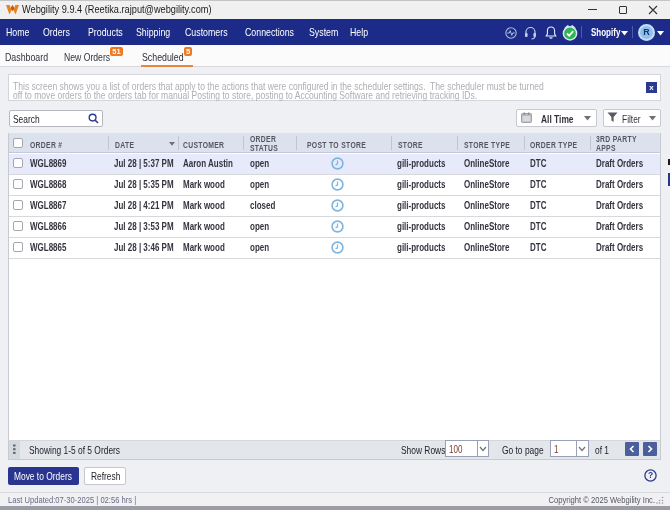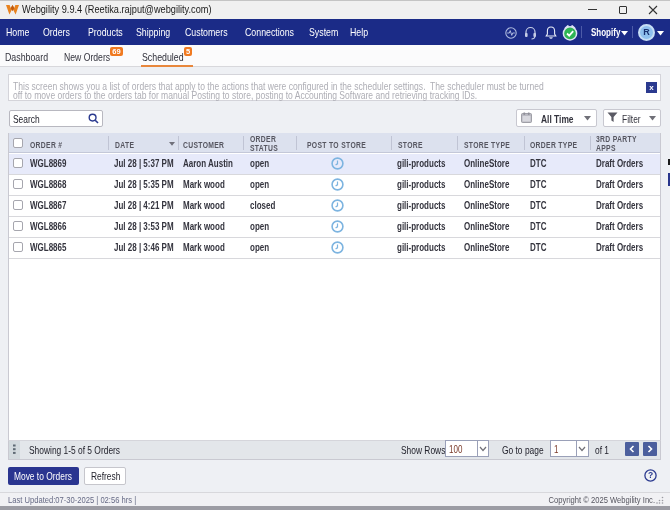--- a/index.html
+++ b/index.html
@@ -68,21 +68,21 @@
   </svg>
 <div class="abs" style="left:632px;top:26px;width:1px;height:12px;background:#4d5ba8;"></div>
 <div class="abs" style="left:638px;top:24px;width:17px;height:17px;border-radius:50%;background:#8fc0ee;border:2px solid #c6def5;color:#173070;font-size:9px;font-weight:bold;text-align:center;line-height:13px;">R</div>
 <svg class="abs" style="left:657px;top:31px;" width="7" height="5" viewBox="0 0 7 5">
     <polygon points="0,0 7,0 3.5,4.5" fill="#fff"></polygon>
   </svg>
 
 <div class="abs" style="left:0;top:45px;width:670px;height:22px;background:#fbfbfc;border-bottom:1px solid #d8d8dc;"></div>
 <div class="t" style="top:51px;left:5px;color:#33333d;font-size:11px;">Dashboard</div>
 <div class="t" style="top:51px;left:64px;color:#33333d;font-size:10.8px;">New Orders</div>
-<div class="abs" style="left:110px;top:47px;width:13px;height:9px;background:#f07a21;color:#fff;font-size:7.5px;font-weight:bold;border-radius:2px;text-align:center;line-height:9px;">69</div>
+<div class="abs" style="left:110px;top:47px;width:13px;height:9px;background:#f07a21;color:#fff;font-size:7.5px;font-weight:bold;border-radius:2px;text-align:center;line-height:9px;">51</div>
 <div class="t" style="top:51px;left:142px;color:#2e2e38;font-size:11px;">Scheduled</div>
 <div class="abs" style="left:184px;top:47px;width:8px;height:9px;background:#f07a21;color:#fff;font-size:7.5px;font-weight:bold;border-radius:2px;text-align:center;line-height:9px;">5</div>
 <div class="abs" style="left:141px;top:64.5px;width:52px;height:2px;background:#e8873c;"></div>
 
 <div class="abs" style="left:8px;top:74px;width:653px;height:27px;background:#fff;border:1px solid #d4d4da;"></div>
 <div class="t" style="left:13px;top:80px;font-size:10.7px;color:#aeaeb5;">This screen shows you a list of orders that apply to the actions that were configured in the scheduler settings.&nbsp; The scheduler must be turned</div>
 <div class="t" style="left:13px;top:89px;font-size:10.7px;color:#aeaeb5;">off to move orders to the orders tab for manual Posting to store, posting to Accounting Software and retrieving tracking IDs.</div>
 <div class="abs" style="left:646px;top:82px;width:11px;height:11px;background:#2b3a8f;color:#fff;font-size:8px;font-weight:bold;text-align:center;line-height:11px;">x</div>
 
 <div class="abs" style="left:9px;top:110px;width:94px;height:17px;background:#fff;border:1px solid #b8b8c0;border-radius:2px;"></div>

